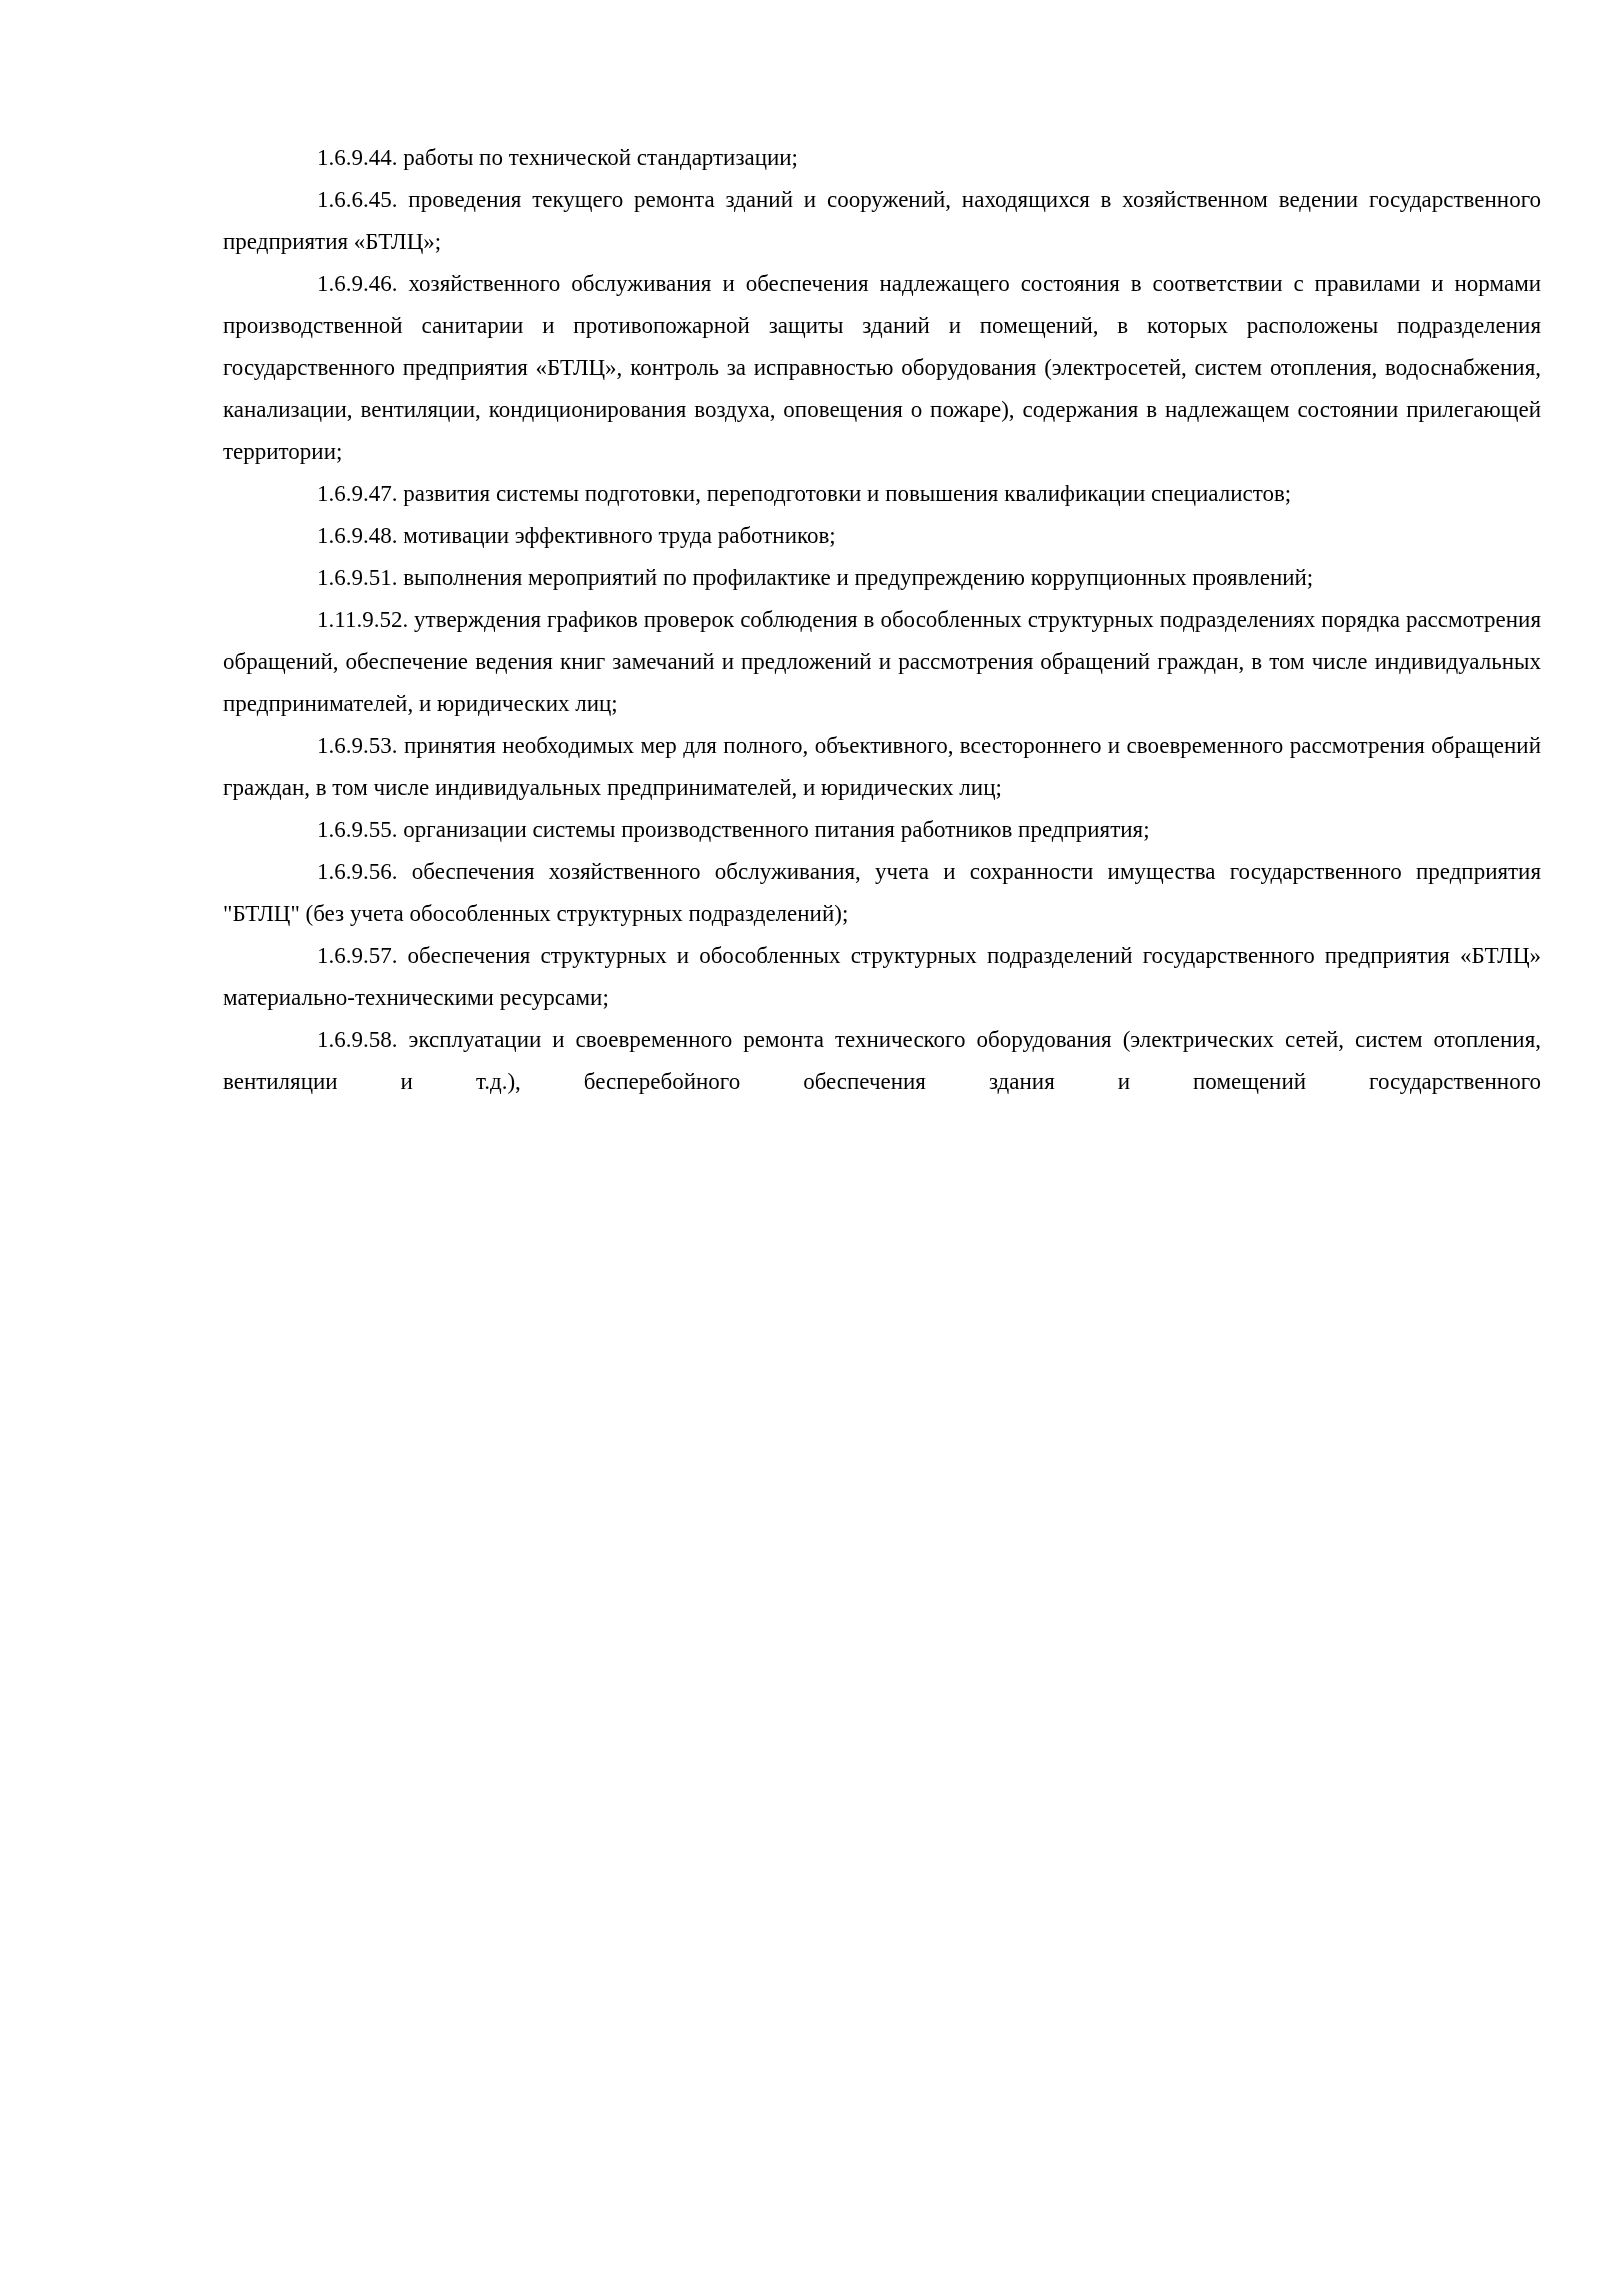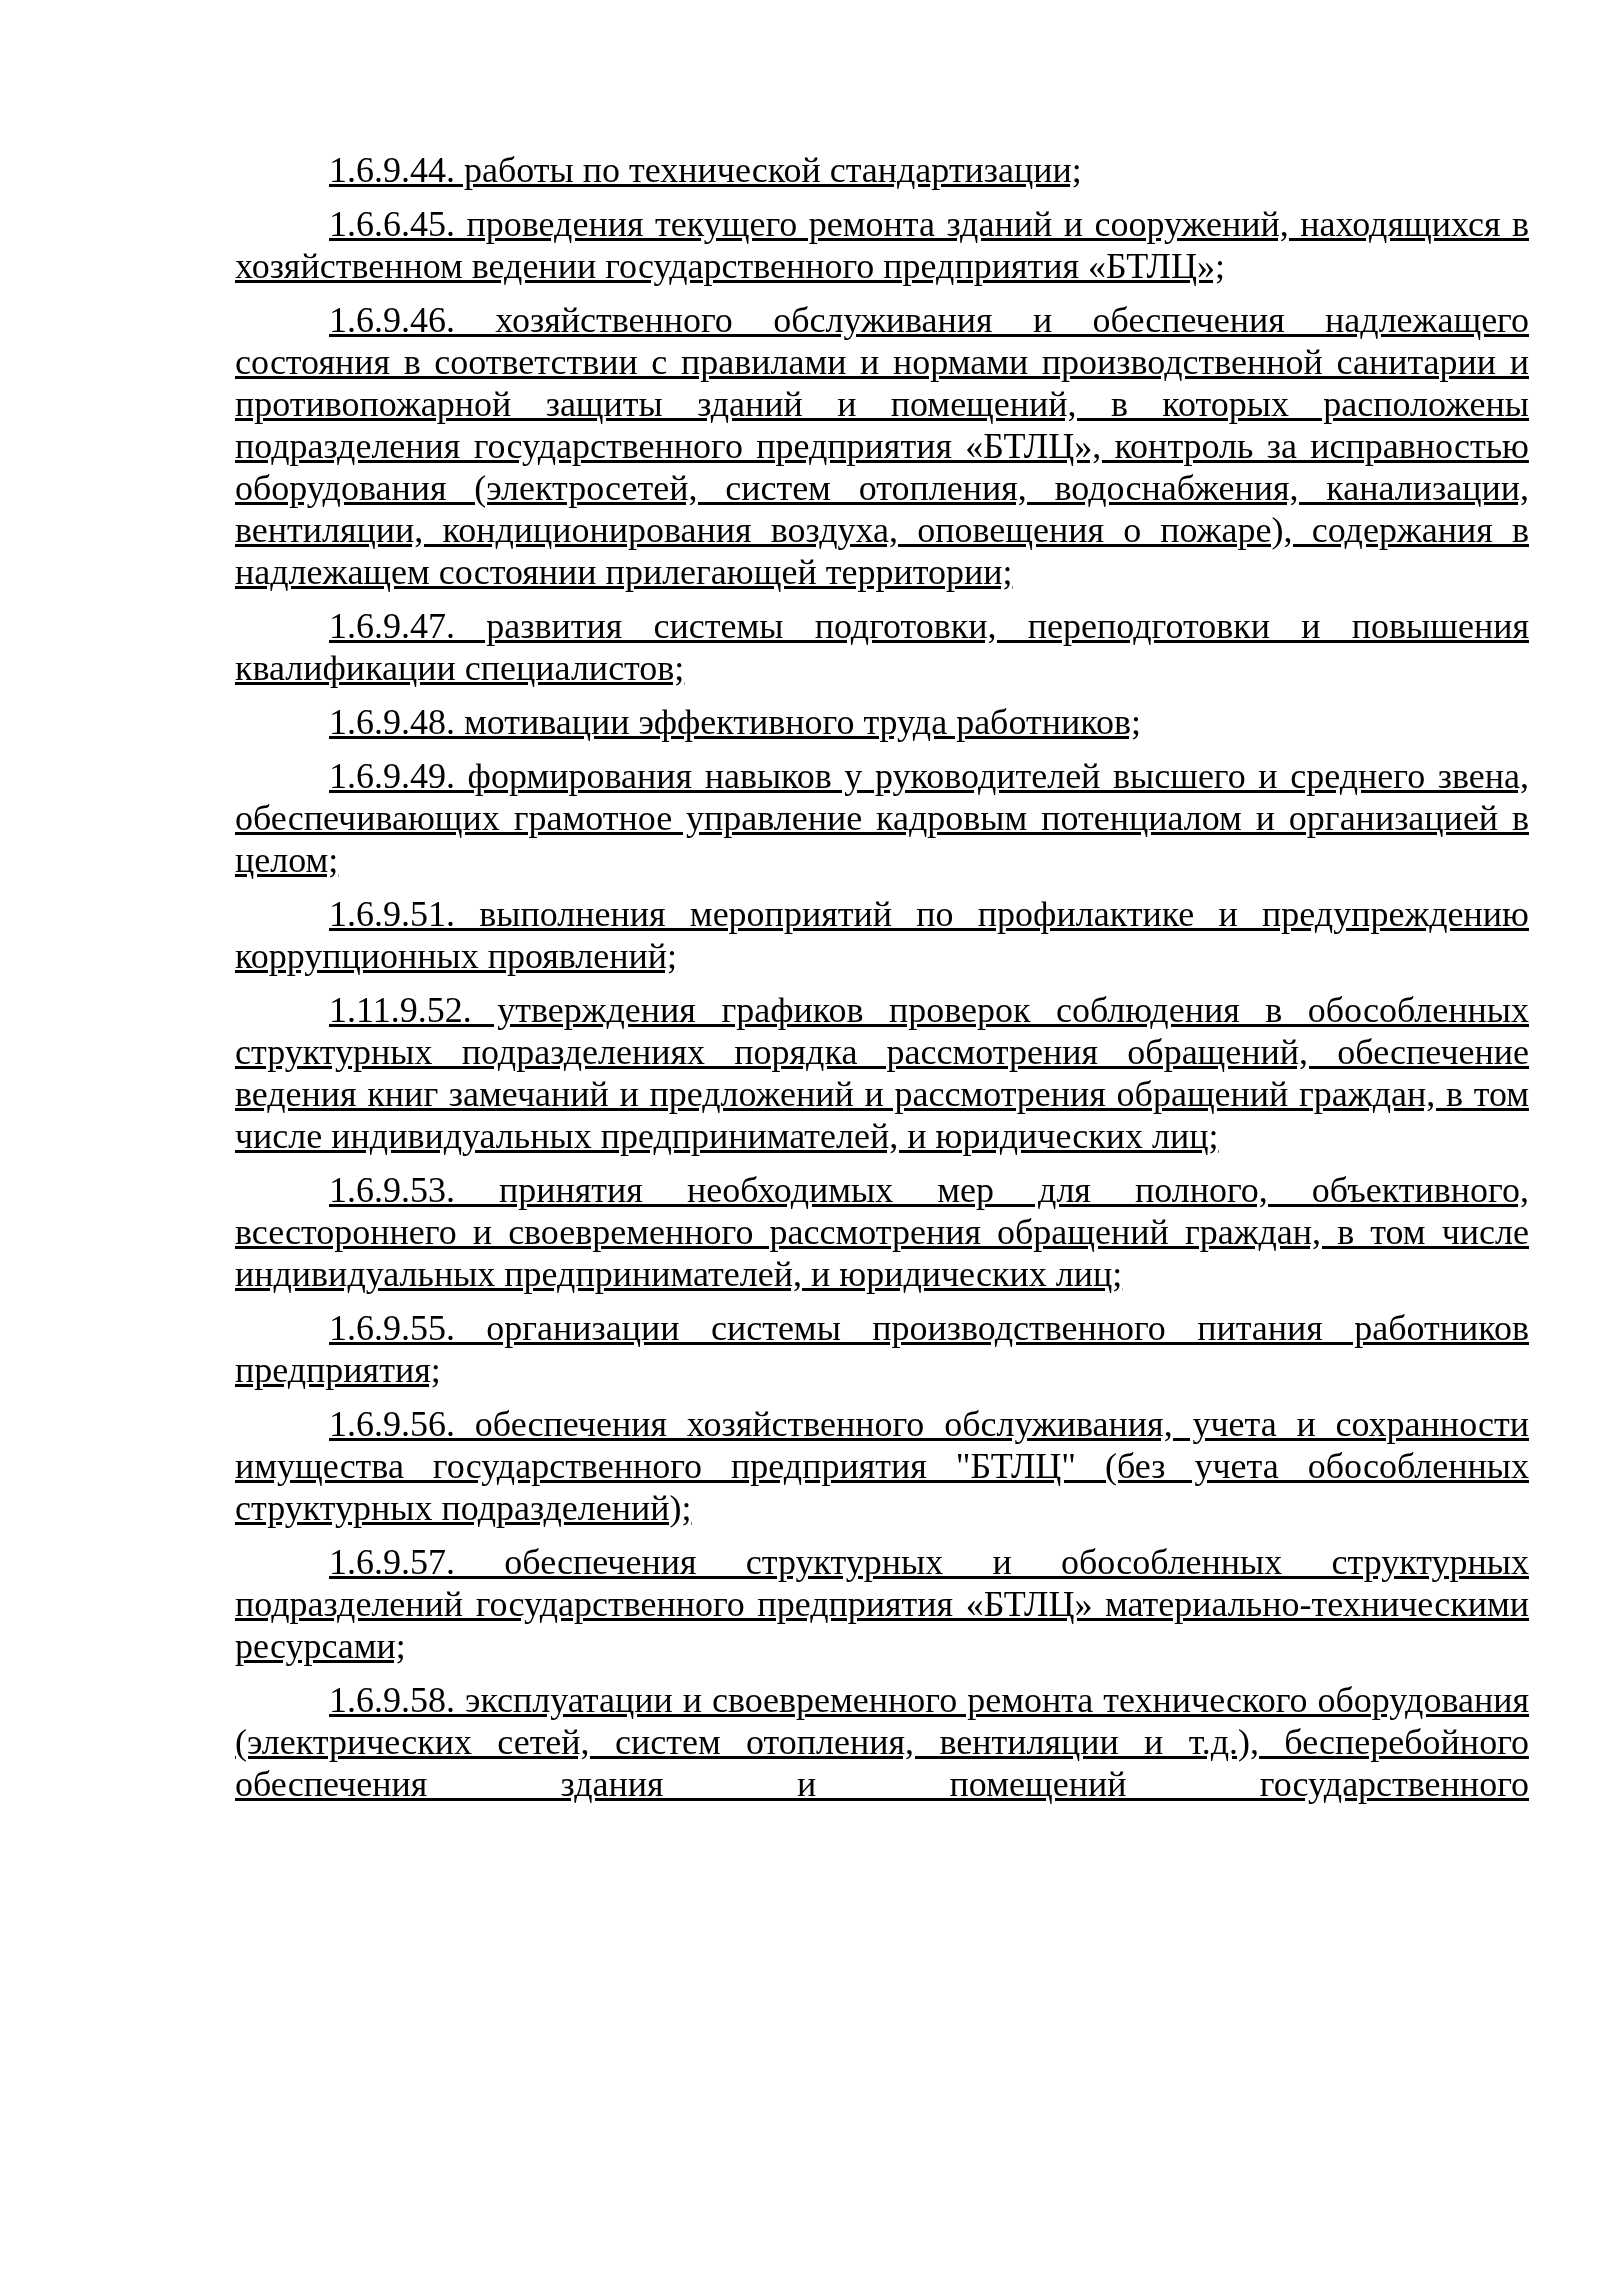--- a/index.html
+++ b/index.html
@@ -33,28 +33,27 @@
     line-height: 1;
     letter-spacing: 0.5px;
   }
   .content {
     position: absolute;
     left: 223px;
     top: 137px;
     width: 1318px;
   }
   p.para {
-    margin: 12px;
-    font-size: 36px;
+    margin: 0;
+    font-size: 23px;
     line-height: 42px;
     text-align: justify;
     text-indent: 94px;
     hyphens: none;
     word-spacing: 0px;
-    text-decoration: underline;
   }
   p.para.last {
     text-align: justify;
   }
   
   p.para[data-lastjustify="true"] {
     text-align-last: justify;
   }
 </style>
 </head>
@@ -68,21 +67,20 @@
     <p class="para">1.6.9.44. работы по технической стандартизации;</p>
 
     <p class="para">1.6.6.45. проведения текущего ремонта зданий и сооружений, находящихся в хозяйственном ведении государственного предприятия «БТЛЦ»;</p>
 
     <p class="para">1.6.9.46. хозяйственного обслуживания и обеспечения надлежащего состояния в соответствии с правилами и нормами производственной санитарии и противопожарной защиты зданий и помещений, в которых расположены подразделения государственного предприятия «БТЛЦ», контроль за исправностью оборудования (электросетей, систем отопления, водоснабжения, канализации, вентиляции, кондиционирования воздуха, оповещения о пожаре), содержания в надлежащем состоянии прилегающей территории;</p>
 
     <p class="para">1.6.9.47. развития системы подготовки, переподготовки и повышения квалификации специалистов;</p>
 
     <p class="para">1.6.9.48. мотивации эффективного труда работников;</p>
 
-    <p class="para">1.6.9.49. формирования навыков у руководителей высшего и среднего звена, обеспечивающих грамотное управление кадровым потенциалом и организацией в целом;</p>
 
 
     <p class="para">1.6.9.51. выполнения мероприятий по профилактике и предупреждению коррупционных проявлений;</p>
 
     <p class="para">1.11.9.52. утверждения графиков проверок соблюдения в обособленных структурных подразделениях порядка рассмотрения обращений, обеспечение ведения книг замечаний и предложений и рассмотрения обращений граждан, в том числе индивидуальных предпринимателей, и юридических лиц;</p>
 
     <p class="para">1.6.9.53. принятия необходимых мер для полного, объективного, всестороннего и своевременного рассмотрения обращений граждан, в том числе индивидуальных предпринимателей, и юридических лиц;</p>
 
 
     <p class="para">1.6.9.55. организации системы производственного питания работников предприятия;</p>

